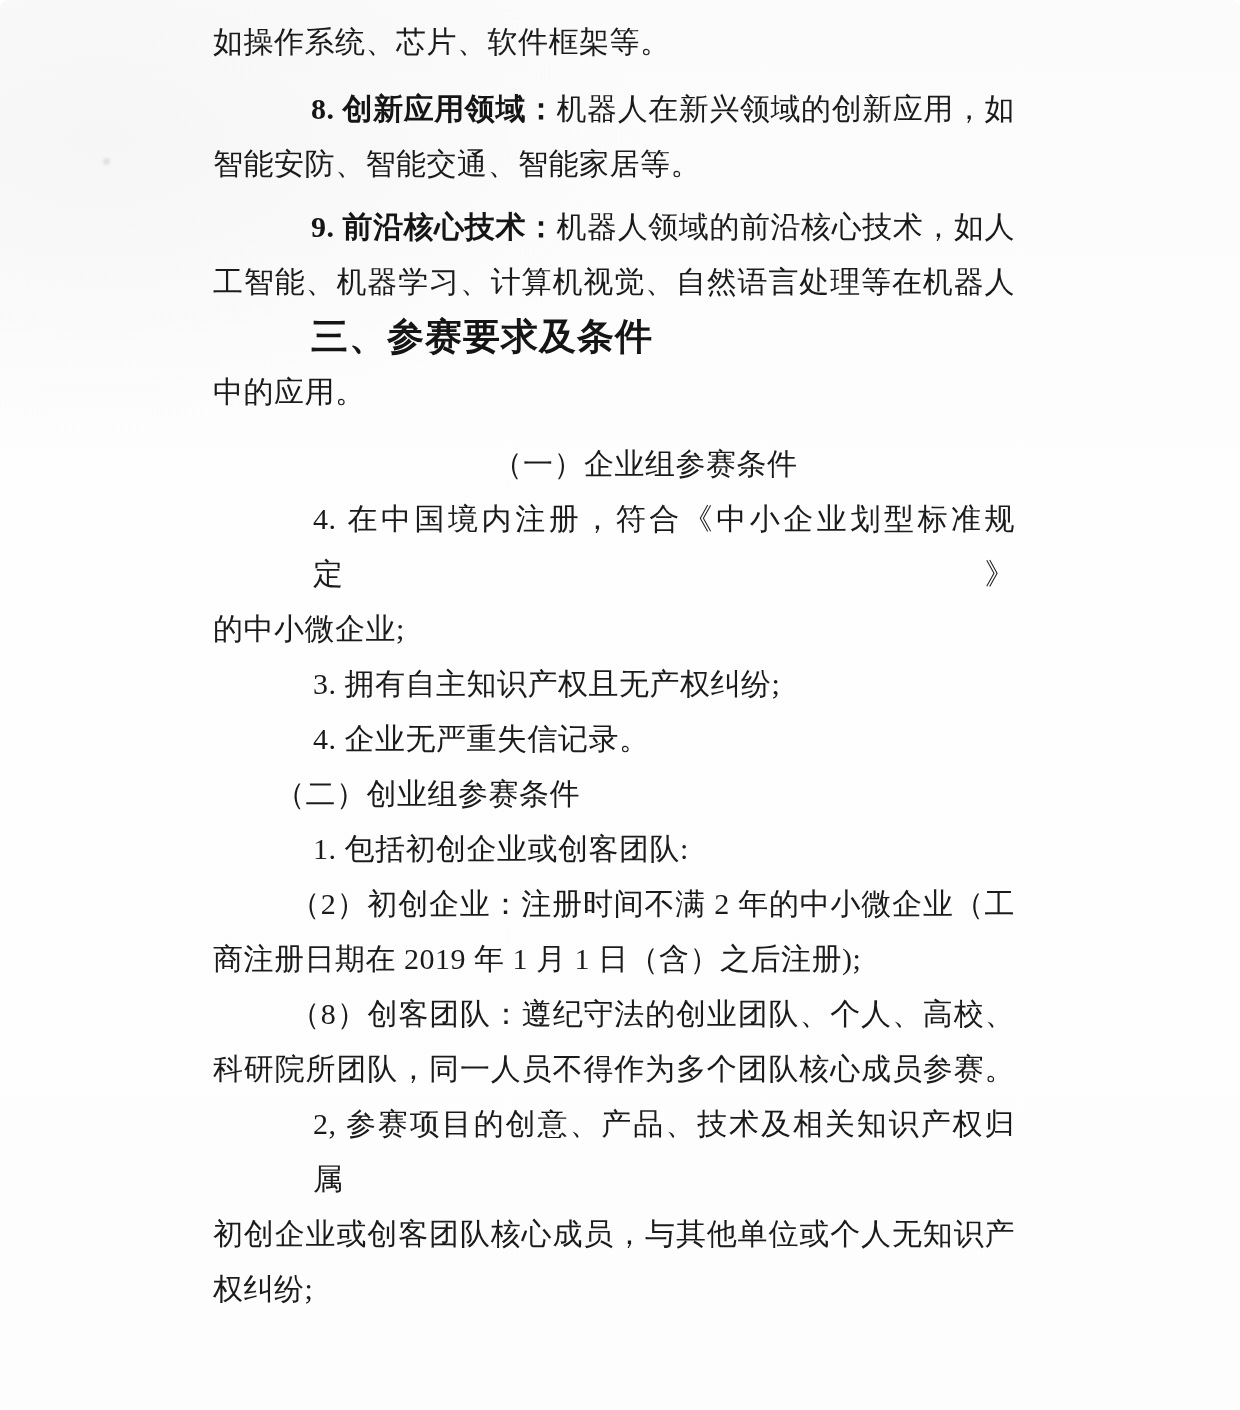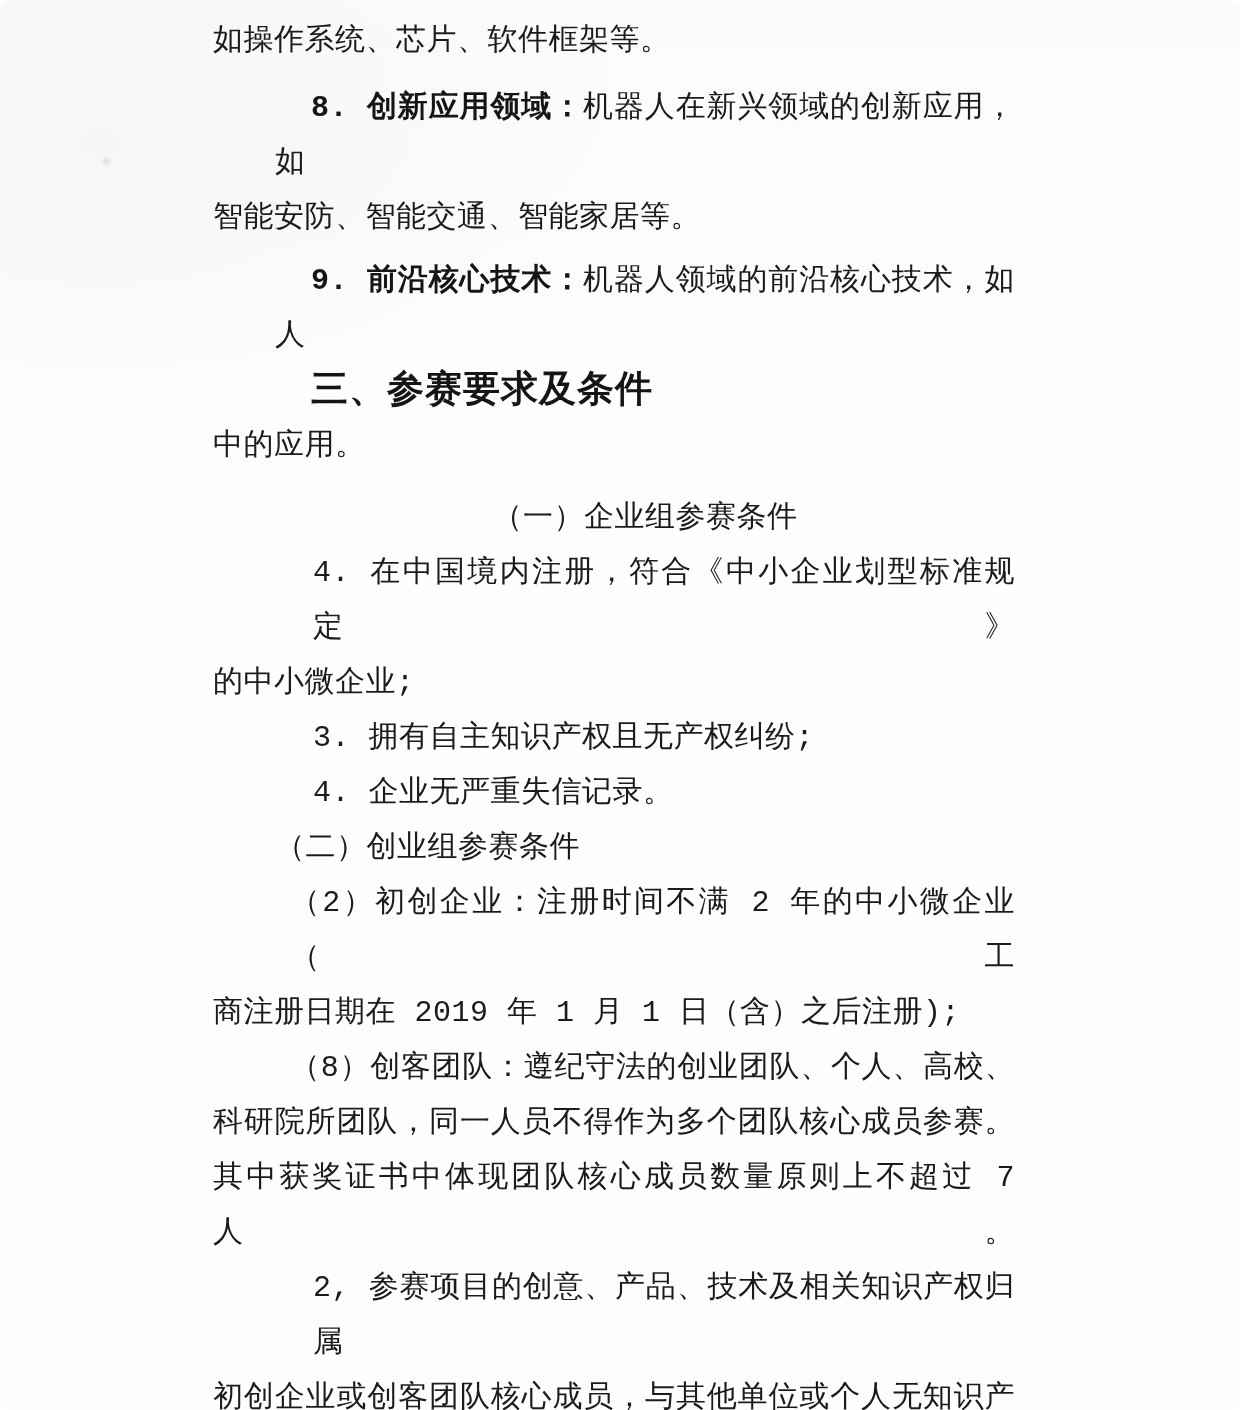--- a/index.html
+++ b/index.html
@@ -12,21 +12,21 @@
     background: #ffffff;
     overflow: hidden;
   }
   .page {
     position: relative;
     width: 1240px;
     height: 1410px;
     background:
       radial-gradient(ellipse 900px 500px at 8% 10%, #f6f6f6 0%, rgba(246,246,246,0) 60%),
       linear-gradient(180deg, #fbfbfb 0%, #fefefe 40%, #fdfdfd 100%);
-    font-family: Liberation Mono, monospace;
+    font-family: Liberation Serif, serif;
     color: #1b1b1b;
     border-radius: 9px;
   }
   .text-block {
     position: absolute;
     left: 213px;
     top: 14px;
     width: 802px;
     font-size: 30px;
     line-height: 55px;
@@ -69,30 +69,31 @@
 </head>
 <body>
 
 <div class="page">
   <div class="artifact-dot"></div>
   <div class="text-block">
       <div class="line left"><span>如操作系统、芯片、软件框架等。</span></div>
       <div class="line justify indent-l1" style="margin-top: 12px;"><span class="bold">8. 创新应用领域：</span><span>机器人在新兴领域的创新应用，如</span></div>
       <div class="line left"><span>智能安防、智能交通、智能家居等。</span></div>
       <div class="line justify indent-l1" style="margin-top: 8px;"><span class="bold">9. 前沿核心技术：</span><span>机器人领域的前沿核心技术，如人</span></div>
+      <div class="line justify"><span>工智能、机器学习、计算机视觉、自然语言处理等在机器人</span></div>
       <div class="line left indent-l1 heading"><span class="bold">三、参赛要求及条件</span></div>
       <div class="line left"><span>中的应用。</span></div>
       <div class="line left indent-l1" style="margin-top: 17px; text-align: center;"><span>（一）企业组参赛条件</span></div>
       <div class="line justify indent-num"><span>4. 在中国境内注册，符合《中小企业划型标准规定》</span></div>
       <div class="line left"><span>的中小微企业;</span></div>
       <div class="line left indent-num"><span>3. 拥有自主知识产权且无产权纠纷;</span></div>
       <div class="line left indent-num"><span>4. 企业无严重失信记录。</span></div>
       <div class="line left indent-l1"><span>（二）创业组参赛条件</span></div>
+      <div class="line left indent-num"><span>1. 包括初创企业或创客团队:</span></div>
       <div class="line justify indent-sub"><span>（2）初创企业：注册时间不满 2 年的中小微企业（工</span></div>
       <div class="line left"><span>商注册日期在 2019 年 1 月 1 日（含）之后注册);</span></div>
       <div class="line justify indent-sub"><span>（8）创客团队：遵纪守法的创业团队、个人、高校、</span></div>
       <div class="line justify"><span>科研院所团队，同一人员不得作为多个团队核心成员参赛。</span></div>
-      <div class="line justify"><span>其中获奖证书中体现团队核心成员数量原则上不超过 7 人。</span></div>
       <div class="line justify indent-num"><span>2, 参赛项目的创意、产品、技术及相关知识产权归属</span></div>
       <div class="line justify"><span>初创企业或创客团队核心成员，与其他单位或个人无知识产</span></div>
       <div class="line left"><span>权纠纷;</span></div>
     </div>
 </div>
 
 </body></html>

